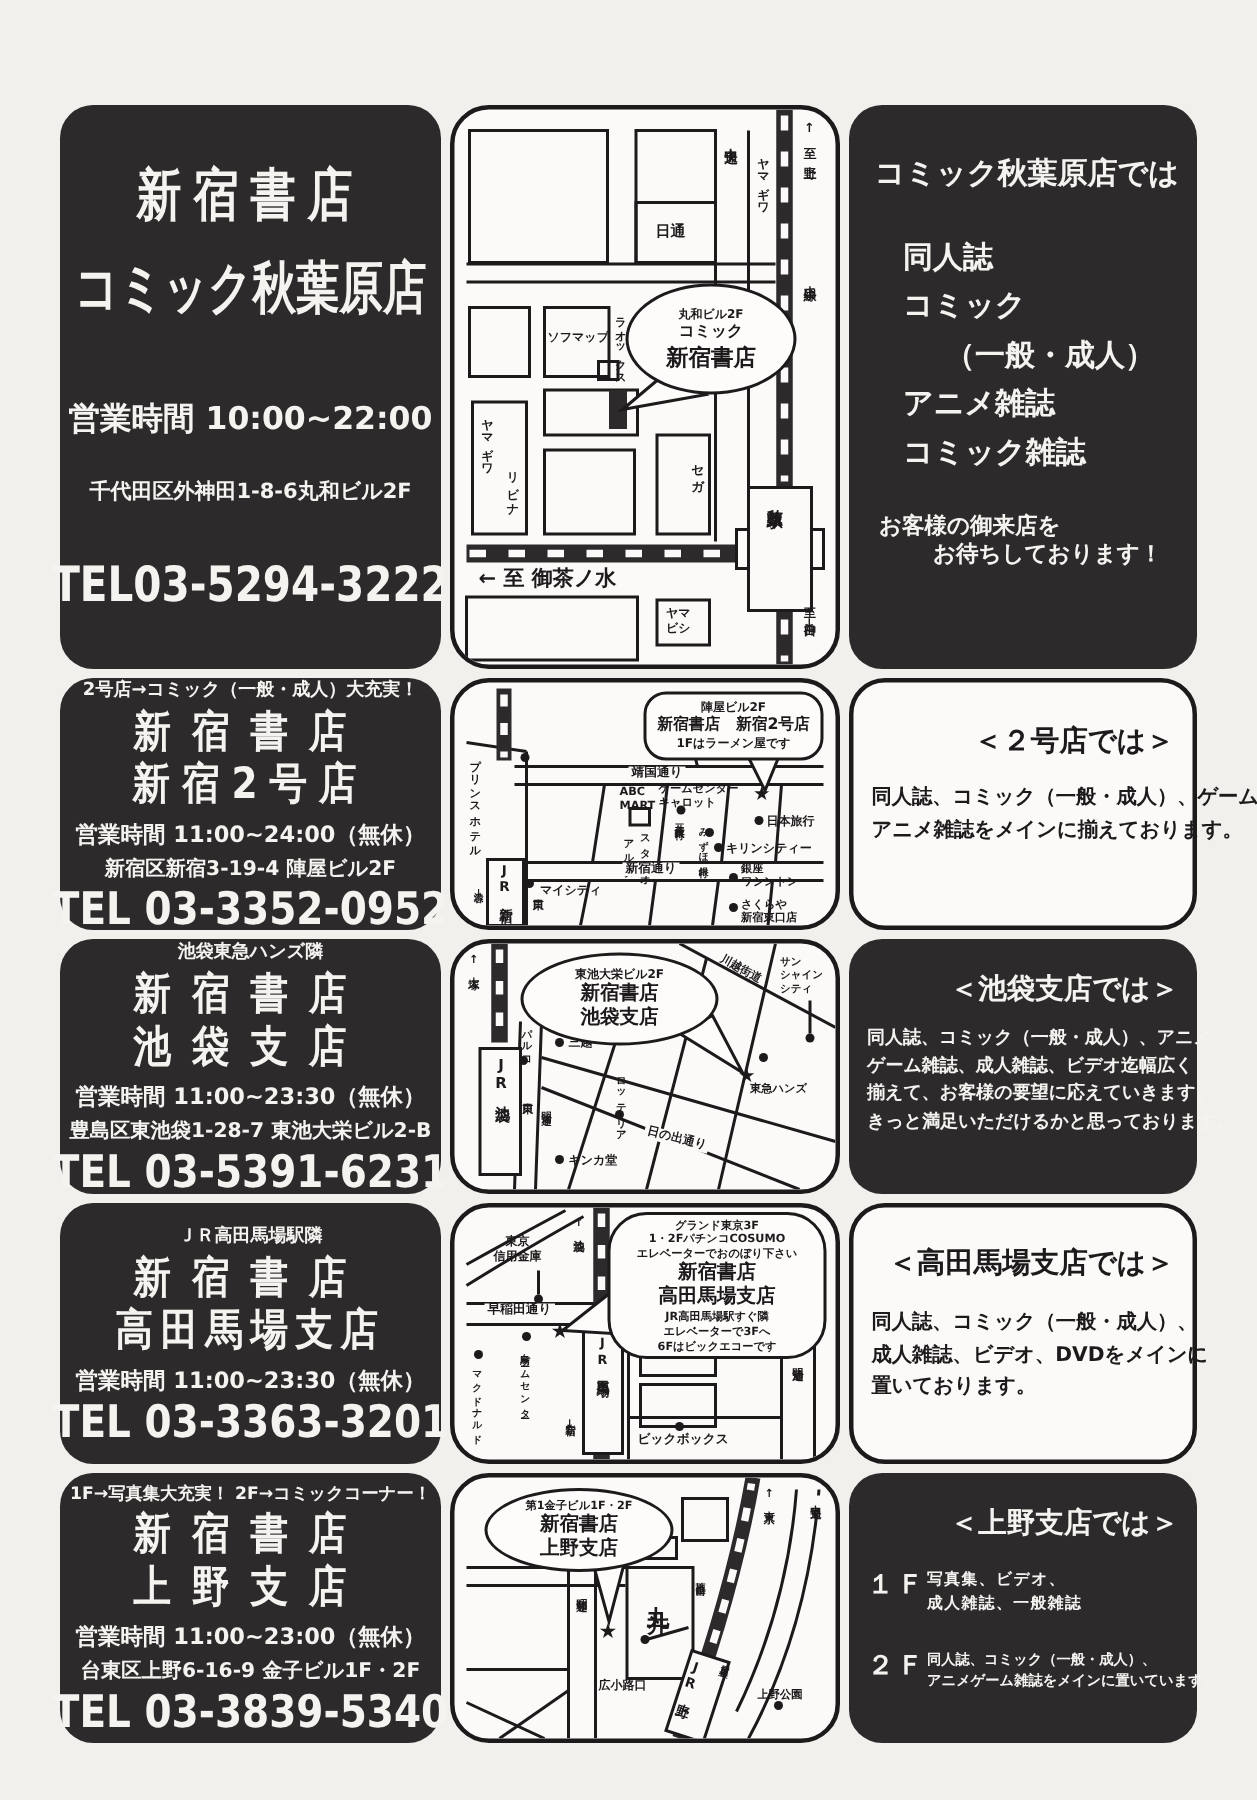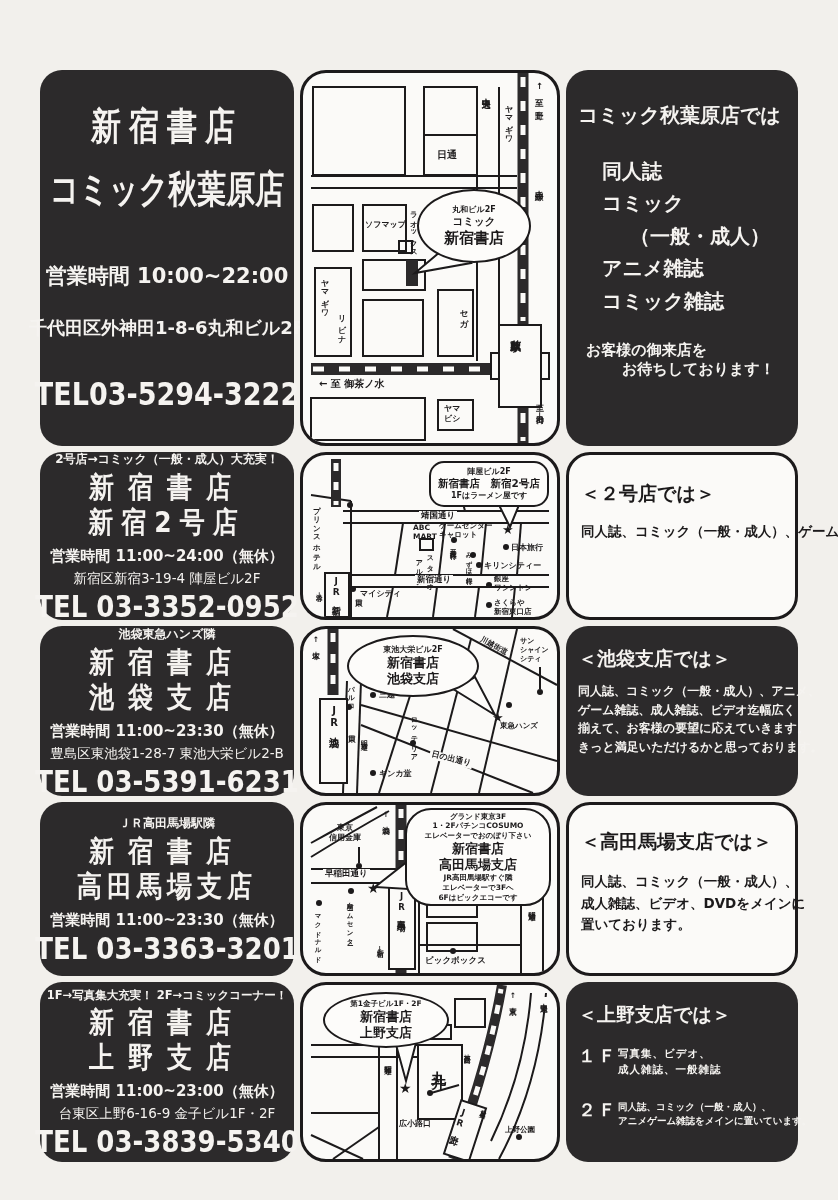--- a/index.html
+++ b/index.html
@@ -12,32 +12,32 @@
   .dark{background:#2c2a2b;color:#f5f3f0;border-radius:22px;}
   .light{background:#fbfaf8;border:3px solid #1c1a1b;border-radius:24px;color:#1c1a1b;box-sizing:border-box;}
   .box{height:100%;box-sizing:border-box;}
 
   
   .info{display:flex;flex-direction:column;align-items:center;text-align:center;justify-content:center;padding:8px 6px;}
   .info-r1{gap:0;}
   .r1-name1{font-size:30px;font-weight:bold;letter-spacing:8px;transform:scaleY(1.25);margin-bottom:22px;}
   .r1-name2{font-size:29px;font-weight:bold;letter-spacing:0px;transform:scaleY(1.3);margin-bottom:52px;white-space:nowrap;}
   .r1-hours{font-size:21px;font-weight:bold;margin-bottom:26px;white-space:nowrap;}
-  .r1-addr{font-size:18px;font-weight:bold;margin-bottom:38px;white-space:nowrap;}
+  .r1-addr{font-size:14px;font-weight:bold;margin-bottom:38px;white-space:nowrap;}
   .r1-tel{font-size:27px;font-weight:bold;white-space:nowrap;transform:scaleY(1.2);}
   .tagline{font-size:12px;font-weight:bold;margin-bottom:3px;white-space:nowrap;}
   .nm1{font-size:25px;font-weight:bold;letter-spacing:14px;transform:scaleY(1.15);white-space:nowrap;}
   .nm2{font-size:25px;font-weight:bold;letter-spacing:8px;transform:scaleY(1.15);margin-top:2px;white-space:nowrap;}
   .hrs{font-size:15px;font-weight:bold;margin-top:8px;white-space:nowrap;}
-  .adr{font-size:13.5px;font-weight:normal;margin-top:4px;white-space:nowrap;}
+  .adr{font-size:13.5px;font-weight:bold;margin-top:4px;white-space:nowrap;}
   .tel{font-size:26px;font-weight:bold;margin-top:4px;white-space:nowrap;transform:scaleY(1.15);}
 
   
   .desc{padding:16px 12px;box-sizing:border-box;}
-  .desc-title{font-size:19px;font-weight:bold;text-align:left;white-space:nowrap;}
+  .desc-title{font-size:19px;font-weight:bold;text-align:right;white-space:nowrap;}
   .desc-r1 .desc-title{font-size:20px;margin:16px 0 26px 0;}
   .d-item{font-size:20px;font-weight:bold;margin-left:24px;line-height:1.62;white-space:nowrap;}
   .d-item.indent{margin-left:52px;}
   .d-foot1{font-size:15px;font-weight:bold;margin-top:24px;margin-left:8px;white-space:nowrap;}
   .d-foot2{font-size:15px;font-weight:bold;margin-left:44px;white-space:nowrap;}
   .d-line{font-size:13.5px;font-weight:bold;line-height:1.6;white-space:nowrap;}
   .desc-r3 .d-line{font-size:12px;line-height:1.55;}
   .desc-r2 .desc-title{margin:10px 0 14px;}
   .desc-r3 .desc-title{margin:4px 0 10px;}
   .desc-r4 .desc-title{margin:8px 0 16px;}
@@ -114,21 +114,21 @@
       <div class="ml v" style="left:200px;top:26px;font-size:8px;">ヤマギワ</div>
       <div class="ml v" style="left:231px;top:8px;font-size:8.5px;">↑至 上野</div>
       <div class="ml v" style="left:231px;top:110px;font-size:8.5px;">山手線</div>
       <div class="ml" style="left:134px;top:76px;font-size:10px;">日通</div>
       <div class="ml" style="left:62px;top:147px;font-size:8px;">ソフマップ</div>
       <div class="ml v" style="left:106px;top:133px;font-size:7.5px;">ラオックス</div>
       <div class="ml v" style="left:16px;top:200px;font-size:8px;">ヤマギワ</div>
       <div class="ml v" style="left:33px;top:236px;font-size:8px;">リビナ</div>
       <div class="ml v" style="left:156px;top:230px;font-size:8.5px;">セガ</div>
       <div class="ml v" style="left:206px;top:258px;font-size:10.5px;">秋葉原駅</div>
-      <div class="ml" style="left:16px;top:305px;font-size:10px;">← 至 御茶ノ水</div>
+      <div class="ml" style="left:16px;top:305px;font-size:14px;">← 至 御茶ノ水</div>
       <div class="ml" style="left:141px;top:331px;font-size:8px;text-align:center;">ヤマ
 ビシ</div>
       <div class="ml v" style="left:231px;top:325px;font-size:8px;">至 神田↓</div>
       <div class="bubble round" style="left:114px;top:116px;width:114px;height:74px;text-align:center;">
         <span class="b-sm">丸和ビル2F</span>
         <span class="b-md">コミック</span>
         <span class="b-lg">新宿書店</span>
       </div>
     </div>
       </div>
@@ -224,20 +224,21 @@
         <span class="b-md">新宿書店　新宿2号店</span>
         <span class="b-sm">1Fはラーメン屋です</span>
       </div>
     </div>
       </div>
 
     <div class="col-desc">
         <div class="box light desc desc-r2">
       <div class="desc-title">＜２号店では＞</div>
       <div class="d-line">同人誌、コミック（一般・成人）、ゲーム、</div>
+      <div class="d-line">アニメ雑誌をメインに揃えております。</div>
     </div>
       </div>
   </div>
 
   <div class="row" style="height:170px;">
     <div class="col-info">
         <div class="box dark info">
       <div class="tagline">池袋東急ハンズ隣</div>
       <div class="nm1">新宿書店</div>
       <div class="nm2" style="letter-spacing:14px;">池袋支店</div>

